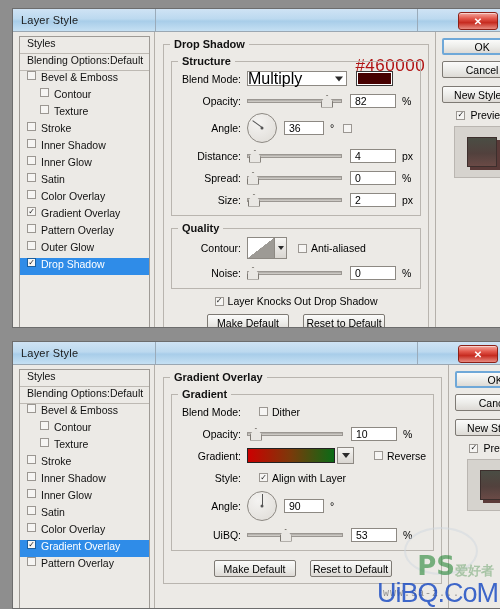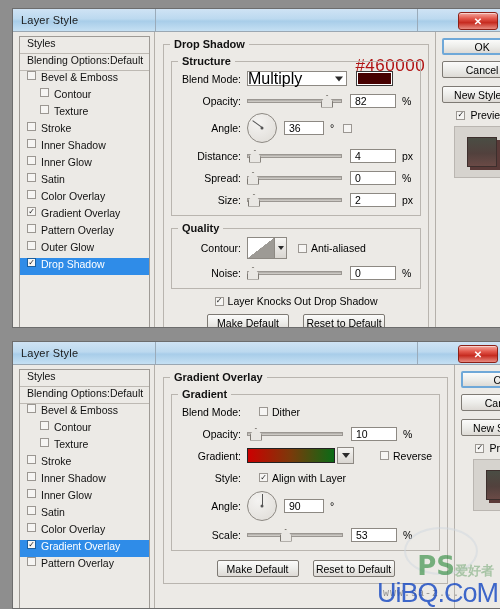--- a/index.html
+++ b/index.html
@@ -569,21 +569,21 @@
             <div class="num" style="width:46px;margin-left:8px">10</div>
             <span class="unit">%</span>
           </div>
 
           <div class="row">
             <span class="lbl">Gradient:</span>
             <div class="gradbar" id="d2-gradbar" style="width: 88px; background: linear-gradient(to right, rgb(204, 0, 0) 0%, rgb(122, 58, 10) 50%, rgb(10, 107, 22) 100%);"></div>
             <div class="grad-arrow">
                 <i></i>
               </div>
-            <label class="chk" style="margin-left:26px">
+            <label class="chk" style="margin-left:20px">
               <span class="cb"></span>
               <span>Reverse</span>
             </label>
           </div>
 
           <div class="row">
             <span class="lbl">Style:</span>
             <label class="chk" style="margin-left:12px">
               <span class="cb">✓</span>
               <span>Align with Layer</span>
@@ -594,21 +594,21 @@
             <span class="lbl">Angle:</span>
             <div class="dial">
               <div class="needle" style="transform:rotate(-90deg)"></div>
               <div class="hub"></div>
             </div>
             <div class="num" style="width:40px;margin-left:7px">90</div>
             <span class="unit">°</span>
           </div>
 
           <div class="row">
-            <span class="lbl">Scale:</span>
+            <span class="lbl">UiBQ:</span>
             <div class="slider" style="width:96px">
               <div class="track"></div>
               <div class="thumb" style="left:34%"></div>
             </div>
             <div class="num" style="width:46px;margin-left:8px">53</div>
             <span class="unit">%</span>
           </div>
         </div>
 
         <div class="defrow" style="margin-top:9px">

